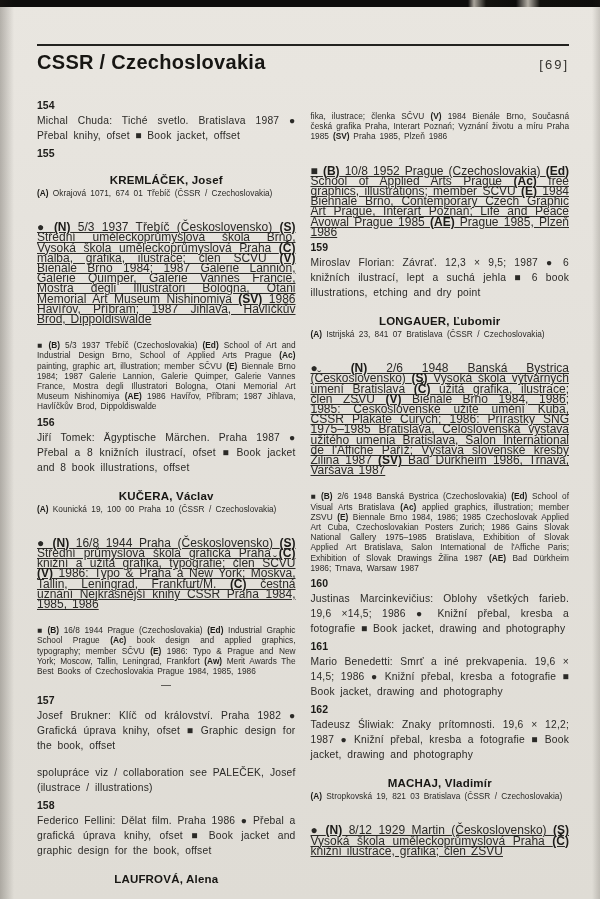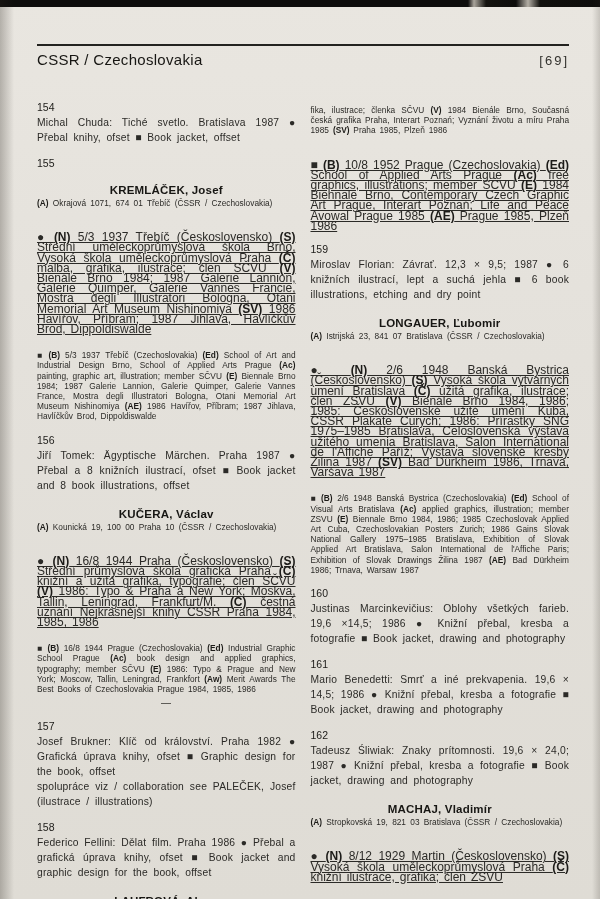--- a/index.html
+++ b/index.html
@@ -26,39 +26,39 @@
   }
   .content{
     position:absolute;left:37px;right:31px;top:44px;
   }
   .header{
     border-top:2px solid #23221f;
     padding-top:5px;
     display:flex;justify-content:space-between;align-items:baseline;
   }
   .header .title{
-    font-weight:normal;font-size:15px;letter-spacing:.3px;color:#171613;
+    font-weight:bold;font-size:20px;letter-spacing:.3px;color:#171613;
   }
   .header .pageno{
     font-size:13px;color:#33322e;letter-spacing:2px;
   }
   .cols{
     display:flex;gap:15px;margin-top:21px;
   }
   .col{flex:1 1 0;min-width:0;}
   .blk{text-align:justify;}
   .blk b{color:#1c1b18;}
   .blk-number{
-    font-weight:normal;font-size:10.5px;line-height:12px;margin-top:12px;color:#1c1b18;text-align:left;
+    font-weight:bold;font-size:10.5px;line-height:12px;margin-top:4px;color:#1c1b18;text-align:left;
   }
   .blk-work{
     font-size:10.3px;line-height:15px;margin-top:2px;word-spacing:2.5px;letter-spacing:.2px;
   }
   .blk-worknote{
-    font-size:10.3px;line-height:15px;margin-top:0;word-spacing:2.5px;letter-spacing:.2px;
+    font-size:10.3px;line-height:15px;margin-top:12px;word-spacing:2.5px;letter-spacing:.2px;
   }
   .blk-artist{
     font-weight:bold;font-size:11.5px;line-height:13px;margin-top:15px;color:#171613;text-align:center;letter-spacing:.2px;
   }
   .blk-address{
     font-size:8.3px;line-height:10.2px;margin-top:1px;word-spacing:2px;
   }
   .blk-bio{
     font-size:12px;line-height:10.2px;margin-top:24px;word-spacing:1.6px;text-decoration:underline;
   }
@@ -112,20 +112,20 @@
           <div class="blk blk-work">Miroslav Florian: Závrať. 12,3 × 9,5; 1987 ● 6 knižních ilustrací, lept a suchá jehla ■ 6 book illustrations, etching and dry point</div>
           <div class="blk blk-artist">LONGAUER, Ľubomir</div>
           <div class="blk blk-address"><b>(A)</b> Istrijská 23, 841 07 Bratislava (ČSSR / Czechoslovakia)</div>
           <div class="blk blk-bio">● <b>(N)</b> 2/6 1948 Banská Bystrica (Československo) <b>(S)</b> Vysoká škola výtvarných umení Bratislava <b>(Č)</b> užitá grafika, ilustrace; člen ZSVU <b>(V)</b> Bienále Brno 1984, 1986; 1985: Československé užité umění Kuba, ČSSR Plakate Curych; 1986: Prírastky SNG 1975–1985 Bratislava, Celoslovenská výstava užitého umenia Bratislava, Salon International de l'Affiche Paříž; Výstava slovenské kresby Žilina 1987 <b>(SV)</b> Bad Dürkheim 1986, Trnava, Varšava 1987</div>
           <div class="blk blk-bio2">■ <b>(B)</b> 2/6 1948 Banská Bystrica (Czechoslovakia) <b>(Ed)</b> School of Visual Arts Bratislava <b>(Ac)</b> applied graphics, illustration; member ZSVU <b>(E)</b> Biennale Brno 1984, 1986; 1985 Czechoslovak Applied Art Cuba, Czechoslovakian Posters Zurich; 1986 Gains Slovak National Gallery 1975–1985 Bratislava, Exhibition of Slovak Applied Art Bratislava, Salon International de l'Affiche Paris; Exhibition of Slovak Drawings Žilina 1987 <b>(AE)</b> Bad Dürkheim 1986; Trnava, Warsaw 1987</div>
           <div class="blk blk-number">160</div>
           <div class="blk blk-work">Justinas Marcinkevičius: Oblohy všetkých farieb. 19,6 ×14,5; 1986 ● Knižní přebal, kresba a fotografie ■ Book jacket, drawing and photography</div>
           <div class="blk blk-number">161</div>
           <div class="blk blk-work">Mario Benedetti: Smrť a iné prekvapenia. 19,6 × 14,5; 1986 ● Knižní přebal, kresba a fotografie ■ Book jacket, drawing and photography</div>
           <div class="blk blk-number">162</div>
-          <div class="blk blk-work">Tadeusz Śliwiak: Znaky prítomnosti. 19,6 × 24,0; 1987 ● Knižní přebal, kresba a fotografie ■ Book jacket, drawing and photography</div>
+          <div class="blk blk-work">Tadeusz Śliwiak: Znaky prítomnosti. 19,6 × 12,2; 1987 ● Knižní přebal, kresba a fotografie ■ Book jacket, drawing and photography</div>
           <div class="blk blk-artist">MACHAJ, Vladimír</div>
           <div class="blk blk-address"><b>(A)</b> Stropkovská 19, 821 03 Bratislava (ČSSR / Czechoslovakia)</div>
           <div class="blk blk-bio">● <b>(N)</b> 8/12 1929 Martin (Československo) <b>(S)</b> Vysoká škola uměleckoprůmyslová Praha <b>(Č)</b> knižní ilustrace, grafika; člen ZSVU</div>
         </div>
     </div>
   </div>
 </div>
 
 </body></html>

